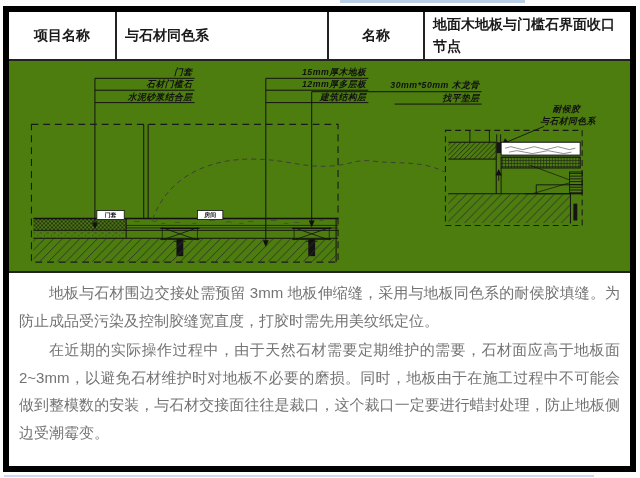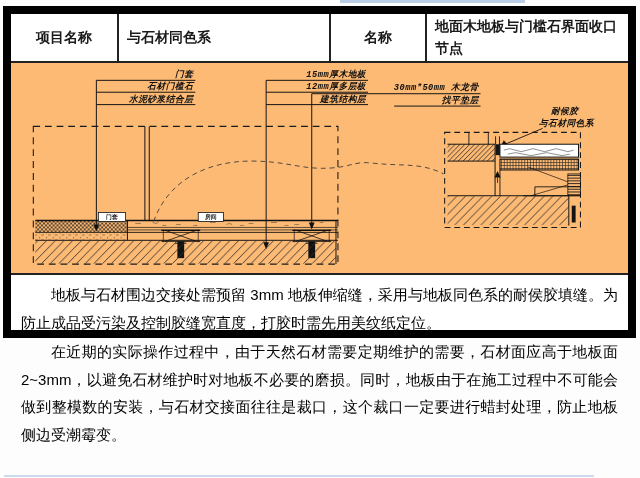--- a/index.html
+++ b/index.html
@@ -1,36 +1,36 @@
 <!DOCTYPE html>
 <html><head>
 <meta charset="utf-8">
 <style>
   html,body{margin:0;padding:0;}
   body{width:640px;height:478px;background:#fdfdfd;font-family:"Liberation Sans",sans-serif;color:#1a1a1a;position:relative;overflow:hidden;}
   .artifact-top{position:absolute;top:0;left:340px;width:185px;height:3px;background:#aec6e2;opacity:.85;}
   .artifact-bottom{position:absolute;bottom:1px;left:4px;width:590px;height:2px;background:#b5cbe4;opacity:.7;}
-  .sheet{position:absolute;top:6px;left:3px;width:633px;height:332px;border:8px solid #000000;background:#fff;box-sizing:border-box;}
+  .sheet{position:absolute;top:6px;left:3px;width:633px;height:466px;border:6px solid #000000;background:#fff;box-sizing:border-box;}
   table.hdr{border-collapse:collapse;width:100%;table-layout:fixed;}
   table.hdr td{border:2px solid #222;font-size:14px;font-weight:600;padding:2px 8px;vertical-align:middle;line-height:1.55;}
   td.k{text-align:center;width:90px;}
   td.k3{text-align:center;width:78px;font-family:Liberation Serif, serif;}
   td.v1{width:194px;}
   tr.r1 td{height:24px;}
   tr.r2 td{height:52px;}
   table.hdr tr td:first-child{border-left:none;}
   table.hdr tr td:last-child{border-right:none;margin-left:19px;}
   table.hdr tr:first-child td{border-top:none;}
-  .draw{position:relative;width:100%;height:212px;border-bottom:2px solid #222;box-sizing:border-box;background:#fdba74;font-family:Liberation Mono, monospace;}
+  .draw{position:relative;width:100%;height:212px;border-bottom:2px solid #222;box-sizing:border-box;background:#4d7c0f;}
   .draw svg{display:block;width:100%;height:100%;}
   .callout{font-style:italic;font-weight:bold;font-size:9px;letter-spacing:.5px;fill:#111;}
   .zonetxt{font-size:6px;font-weight:bold;fill:#111;}
   .notes{padding:6px 10px 0 10px;}
   .notes h3{font-size:15px;margin:2px 0 4px 0;font-weight:bold;color:#111;}
-  .notes p{font-size:15px;line-height:1.83;margin:0 0 2px 0;text-indent:2em;text-align:justify;color:#000000;}
+  .notes p{font-size:15px;line-height:1.83;margin:0 0 2px 0;text-indent:2em;text-align:justify;color:#737373;}
 </style>
 </head>
 <body>
 
 <div class="artifact-top"></div>
 <div class="artifact-bottom"></div>
 
 <div class="sheet">
 
   <table class="hdr">

